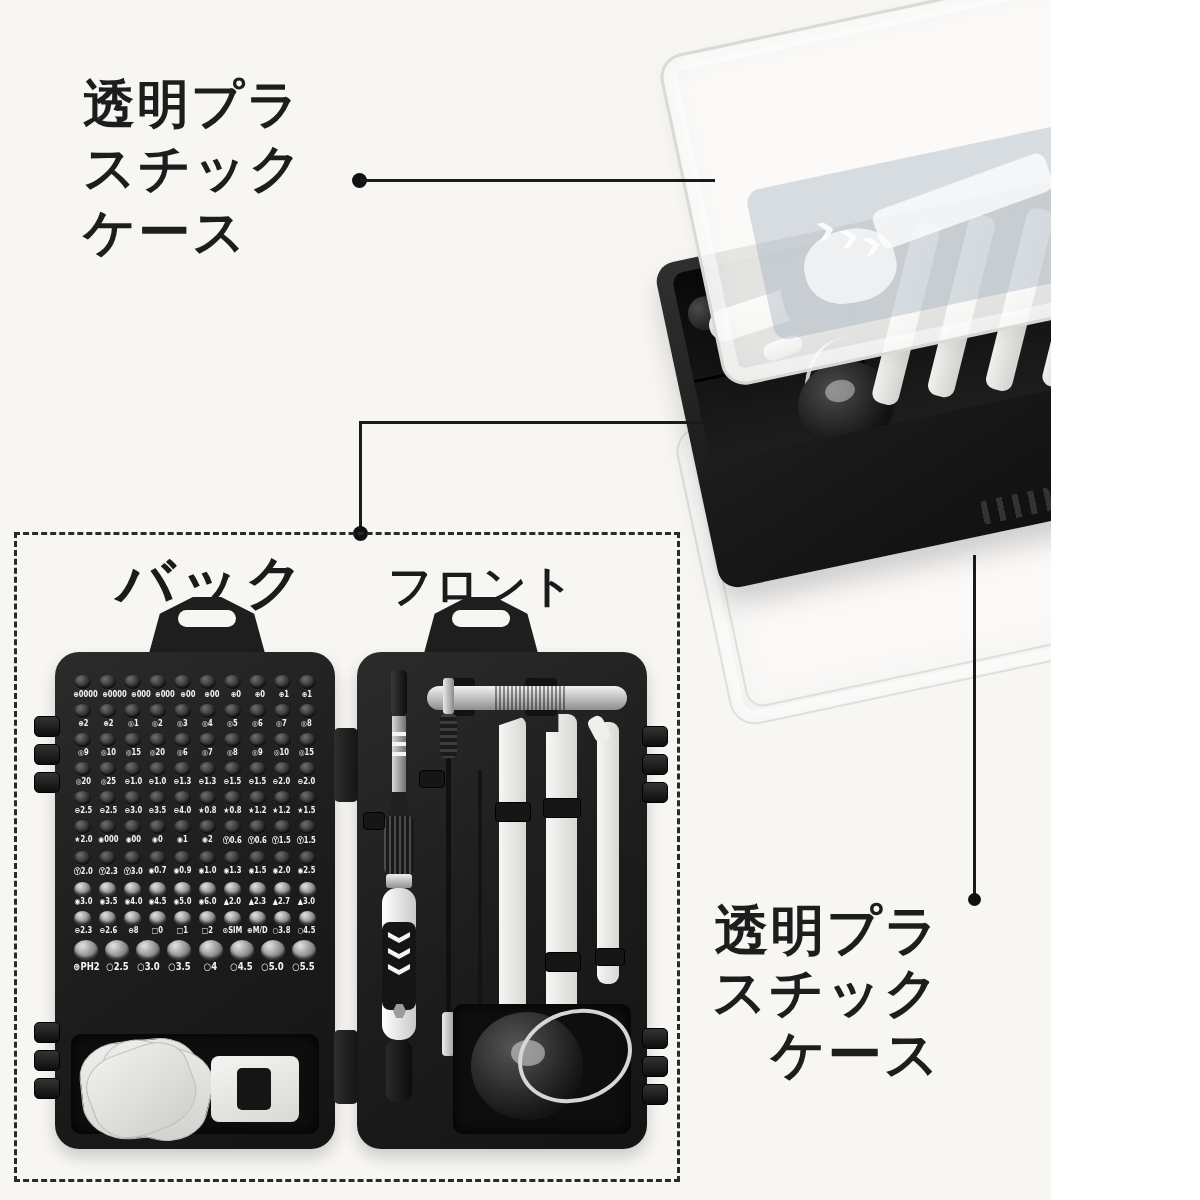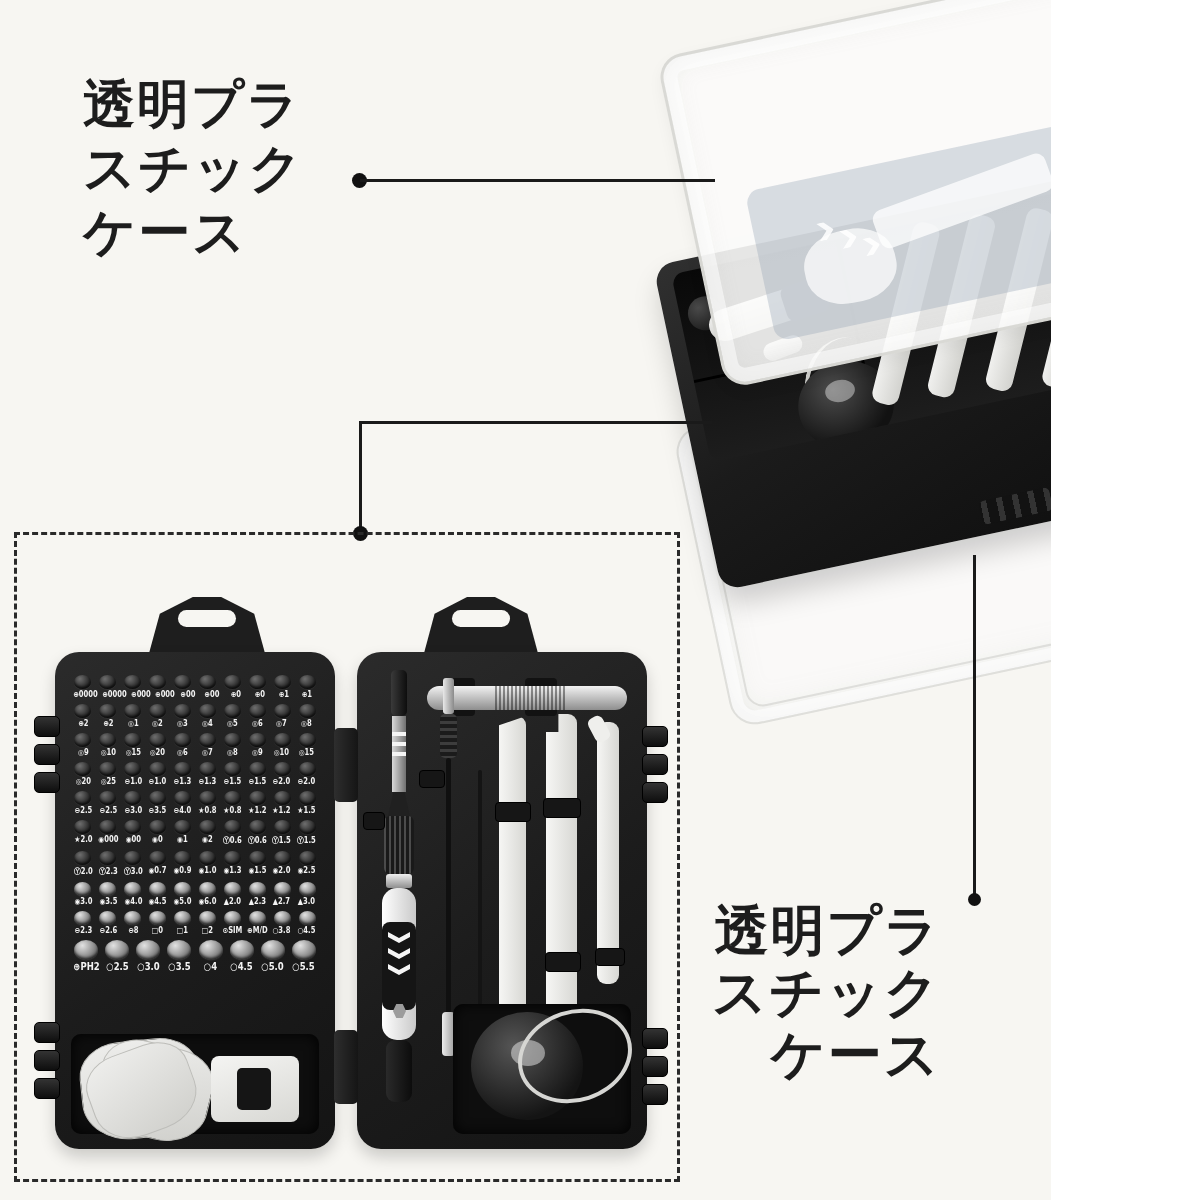--- a/index.html
+++ b/index.html
@@ -164,20 +164,22 @@
     <div>スチック</div>
     <div>ケース</div>
   </div>
   <div class="anno anno-br">
     <div>透明プラ</div>
     <div>スチック</div>
     <div>ケース</div>
   </div>
 
   <div class="dashed-box"></div>
+  <div class="sec-label lbl-back">バック</div>
+  <div class="sec-label lbl-front">フロント</div>
 
   <div class="tab tab-back">
       <div class="slot"></div>
     </div>
   <div class="tab tab-front">
       <div class="slot"></div>
     </div>
 
   <div class="half case-back">
     <div class="bit-panel">

